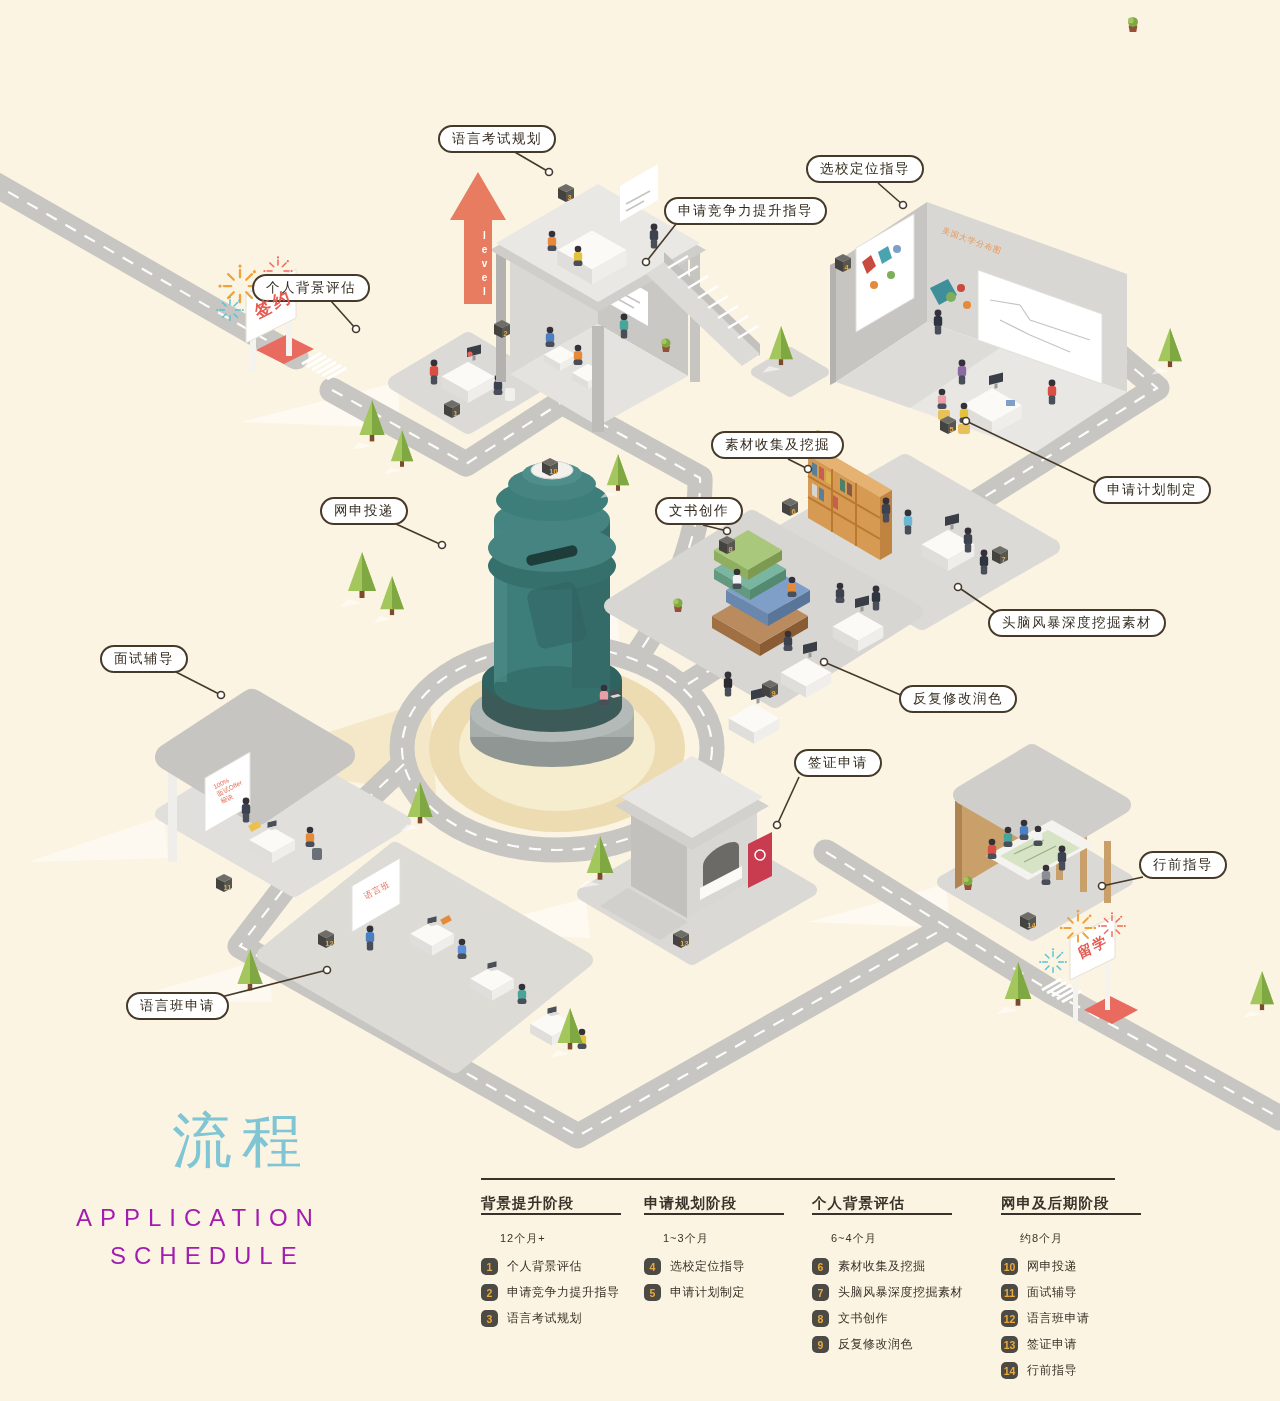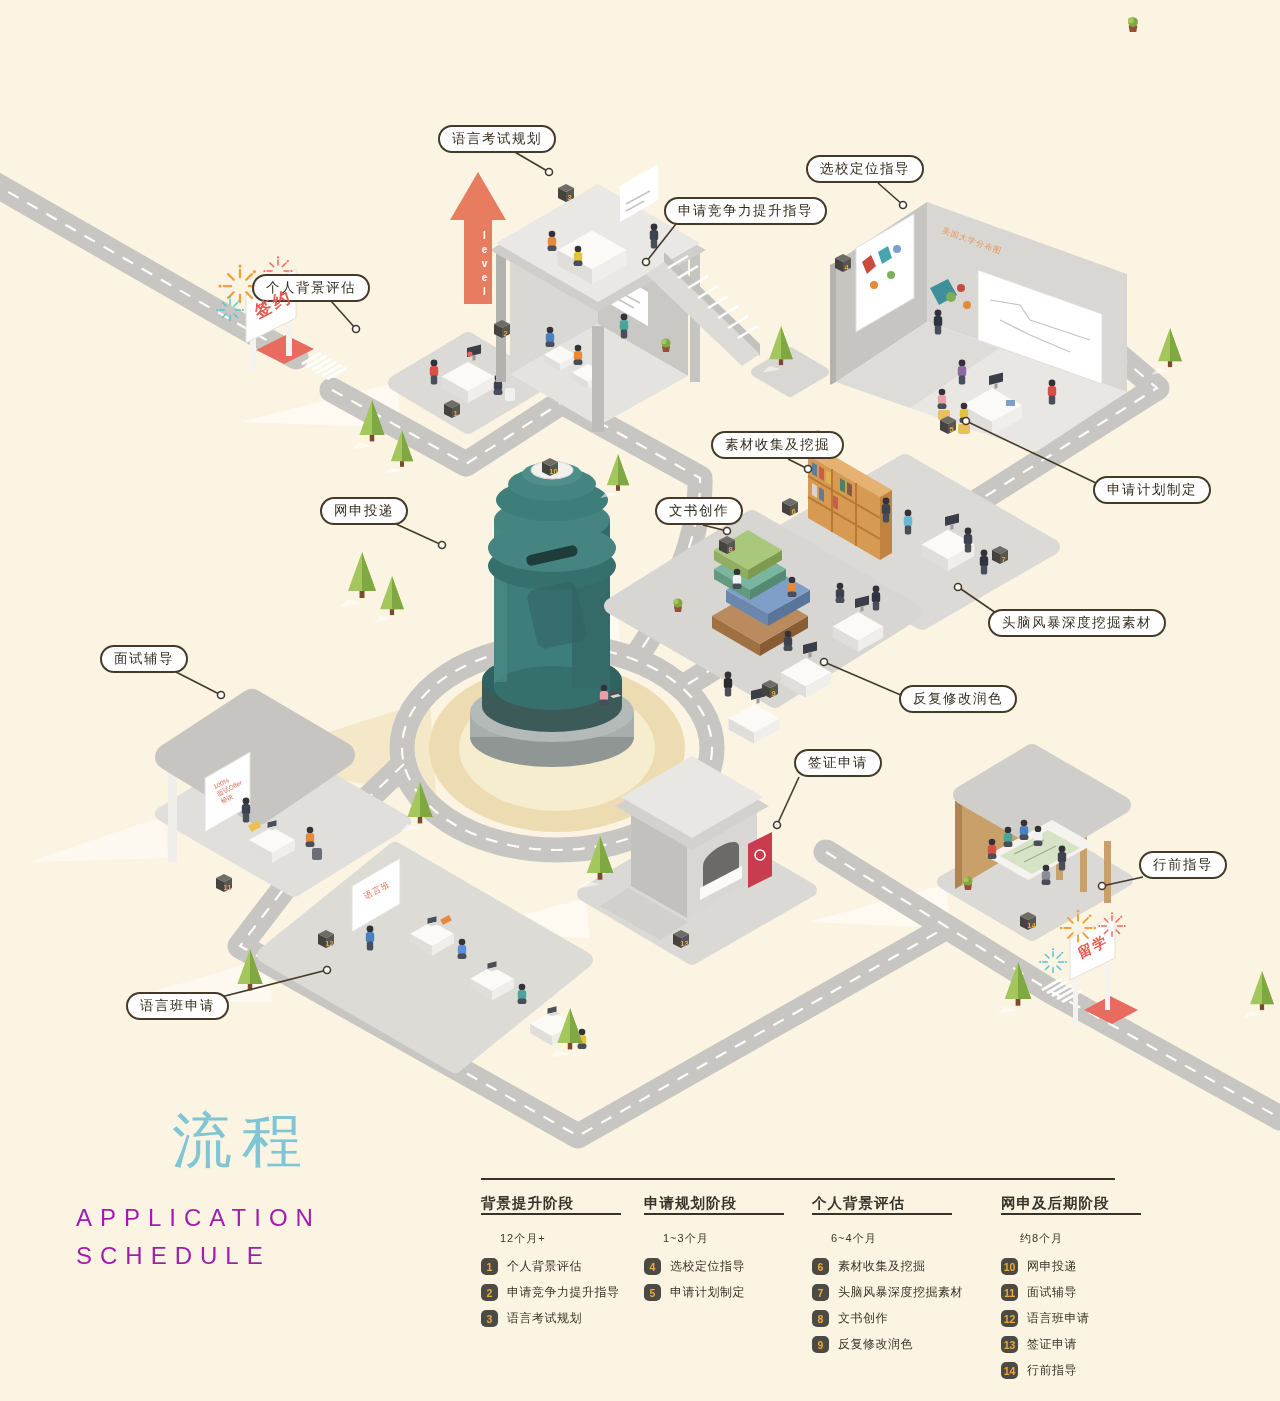--- a/index.html
+++ b/index.html
@@ -11,21 +11,21 @@
     white-space:nowrap;line-height:1.2;}
   .signtext{position:absolute;font-weight:bold;color:#e65a50;white-space:nowrap;
     transform:rotate(-27deg) skewX(-8deg);transform-origin:left top;}
   .boardtext{position:absolute;color:#e06a55;white-space:nowrap;transform-origin:left top;line-height:1.25;}
   .leveltext{position:absolute;left:466px;top:230px;width:24px;color:#fff;font-size:10px;
     letter-spacing:3px;writing-mode:vertical-rl;text-orientation:upright;font-weight:bold;}
   #title{position:absolute;left:76px;top:1100px;color:#7fc5d4;}
   #title .zh{font-size:60px;letter-spacing:10px;line-height:1.1;}
   #title .zh2{margin-left:96px;margin-top:8px;font-family:Liberation Serif, serif;}
   #title .en{font-size:24px;letter-spacing:8px;margin-top:30px;color:#a21caf;}
-  #title .en + .en{margin-top:10px;}
+  #title .en + .en{margin-top:10px;margin-left:34px;}
   #legend{position:absolute;left:481px;top:1178px;width:640px;color:#38332a;}
   #legend .rule{border-top:2px solid #38332a;width:634px;margin-bottom:14px;}
   .lcol{position:absolute;top:16px;width:160px;}
   .lcol .hd{font-size:14.5px;font-weight:bold;letter-spacing:1px;
     border-bottom:2px solid #38332a;width:140px;}
   .lcol .dur{font-size:11px;margin:16px 0 12px 19px;letter-spacing:1px;}
   .lrow{display:flex;align-items:center;margin-bottom:9px;}
   .badge{width:17px;height:17px;border-radius:5px;background:#4c4a44;color:#eca93c;
     font-size:10.5px;font-weight:bold;display:flex;align-items:center;justify-content:center;flex:0 0 17px;}
   .llabel{font-size:12px;margin-left:9px;letter-spacing:.5px;}

